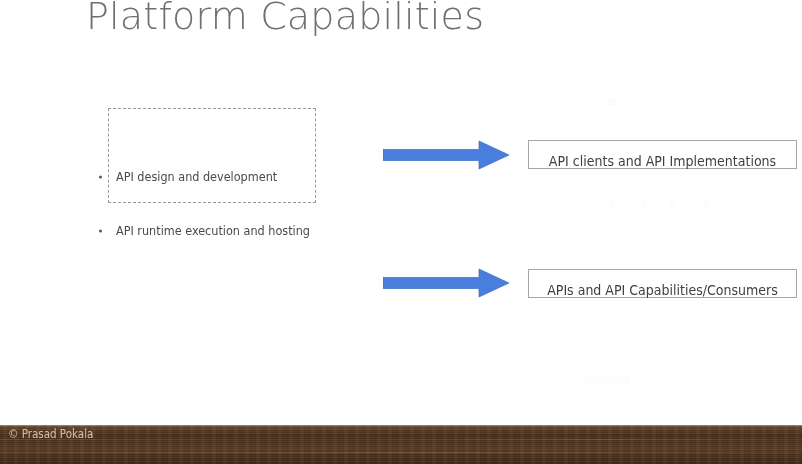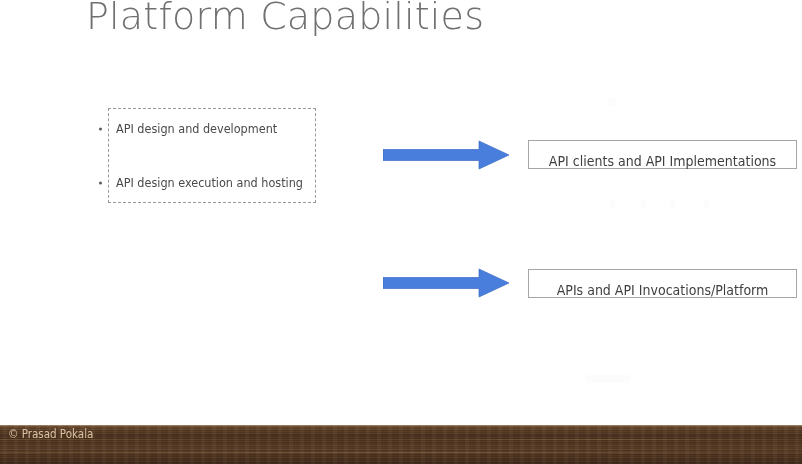--- a/index.html
+++ b/index.html
@@ -44,20 +44,21 @@
   #group-1 { top: 108px; height: 95px; }
   #group-2 { top: 235px; height: 95px; }
 
   .group-item {
     position: absolute;
     left: 0;
     width: 100%;
     height: 24px;
     display: flex;
     align-items: center;
+    margin-top: 48px;
   }
   .group-item.item-top    { top: 8px; }
   .group-item.item-bottom { top: 62px; }
 
   .bullet-dot {
     position: absolute;
     left: -10px;
     top: 50%;
     transform: translateY(-50%);
     width: 3px;
@@ -194,21 +195,21 @@
   <div class="ghost" style="left:704px; top:200px; width:5px; height:7px;"></div>
   <div class="ghost" style="left:585px; top:375px; width:45px; height:8px;"></div>
 
   <div class="dashed-group" id="group-1">
     <div class="group-item item-top">
       <span class="bullet-dot"></span>
       <span class="group-item-label">API design and development</span>
     </div>
     <div class="group-item item-bottom">
       <span class="bullet-dot"></span>
-      <span class="group-item-label">API design execution and hosting</span>
+      <span class="group-item-label">API runtime execution and hosting</span>
     </div>
   </div>
 
 
   <div class="arrow" id="arrow-1">
     <svg viewBox="0 0 126 30" xmlns="http://www.w3.org/2000/svg">
       <polygon points="0,9.5 96,9.5 96,1 126,15 96,29 96,20.5 0,20.5" fill="#4a7edc" stroke="#3b6bc4" stroke-width="0.7"></polygon>
     </svg>
   </div>
 
@@ -216,21 +217,21 @@
     <svg viewBox="0 0 126 30" xmlns="http://www.w3.org/2000/svg">
       <polygon points="0,9.5 96,9.5 96,1 126,15 96,29 96,20.5 0,20.5" fill="#4a7edc" stroke="#3b6bc4" stroke-width="0.7"></polygon>
     </svg>
   </div>
 
   <div class="outcome-box" id="outcome-1">
     <span class="outcome-label">API clients and API Implementations</span>
   </div>
 
   <div class="outcome-box" id="outcome-2">
-    <span class="outcome-label">APIs and API Invocations/Platform</span>
+    <span class="outcome-label">APIs and API Capabilities/Consumers</span>
   </div>
 
   <div id="footer">
     <div id="footer-highlight"></div>
     <div id="footer-grain-a"></div>
     <div id="footer-grain-b"></div>
     <div id="copyright">© Prasad Pokala</div>
   </div>
 
 </div>

